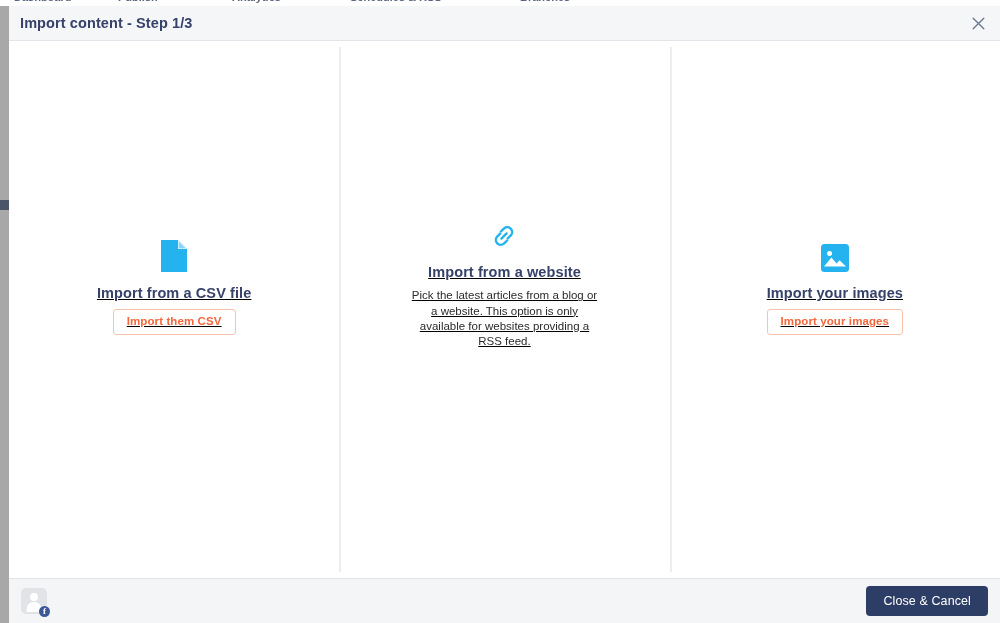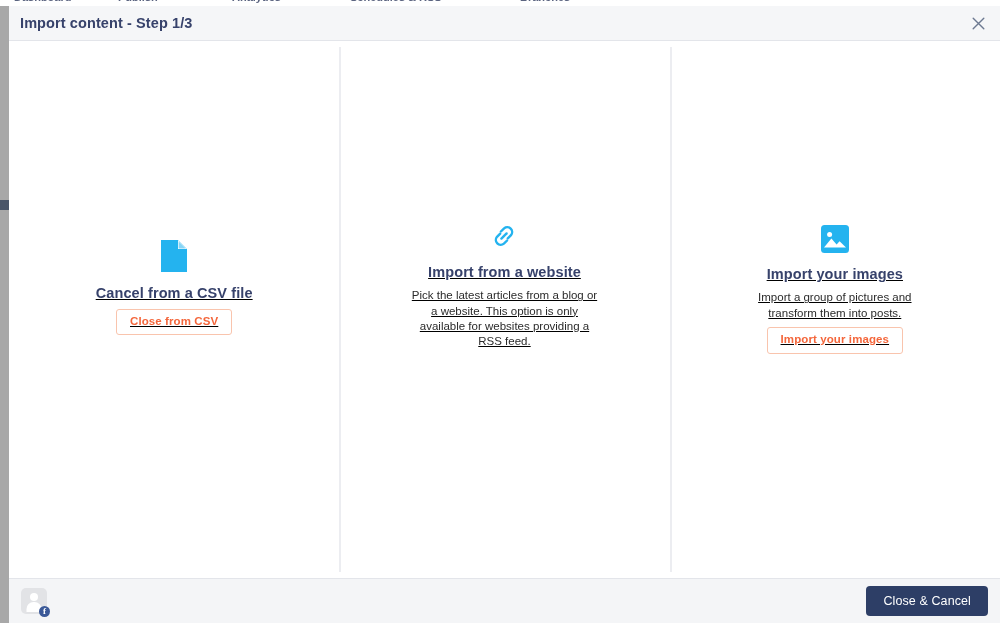--- a/index.html
+++ b/index.html
@@ -269,22 +269,22 @@
 
     <div class="col col-csv">
       <div class="card-inner">
         <div class="card-icon">
           <svg width="26" height="32" viewBox="0 0 26 32" aria-hidden="true">
             <path d="M0 0 H17 L26 9 V32 H0 Z" fill="#24b3ef"></path>
             <path d="M17 0 L26 9 H17 Z" fill="#ffffff"></path>
             <path d="M17.6 1.2 L24.8 8.4 H17.6 Z" fill="#24b3ef" opacity="0.55"></path>
           </svg>
         </div>
-        <div class="card-title">Cancel from a CSV file</div>
-        <button class="card-btn">Close from CSV</button>
+        <div class="card-title">Import from a CSV file</div>
+        <button class="card-btn">Import them CSV</button>
       </div>
     </div>
 
     <div class="col col-website">
       <div class="card-inner">
         <div class="card-icon">
           <svg width="30" height="30" viewBox="0 0 30 30" aria-hidden="true">
             <g stroke="#24b3ef" stroke-width="2.4" fill="none" stroke-linecap="round">
               <path d="M12.4 17.6 L17.6 12.4"></path>
               <path d="M11.2 12.6 L8.0 15.8 a4.9 4.9 0 0 0 6.9 6.9 l3.2 -3.2"></path>
@@ -300,21 +300,20 @@
     <div class="col col-images">
       <div class="card-inner">
         <div class="card-icon">
           <svg width="28" height="28" viewBox="0 0 28 28" aria-hidden="true">
             <rect x="0" y="0" width="28" height="28" rx="3.5" fill="#24b3ef"></rect>
             <circle cx="8.6" cy="9.4" r="2.5" fill="#ffffff"></circle>
             <path d="M3 22.5 L10.4 13.4 L15.6 19.6 L18.6 16.2 L25 22.5 Z" fill="#ffffff"></path>
           </svg>
         </div>
         <div class="card-title">Import your images</div>
-        <div class="card-desc">Import a group of pictures and transform them into posts.</div>
         <button class="card-btn">Import your images</button>
       </div>
     </div>
 
   </div>
 
   <div class="modal-footer">
     <div class="avatar">
       <div class="person-head"></div>
       <div class="person-body"></div>

